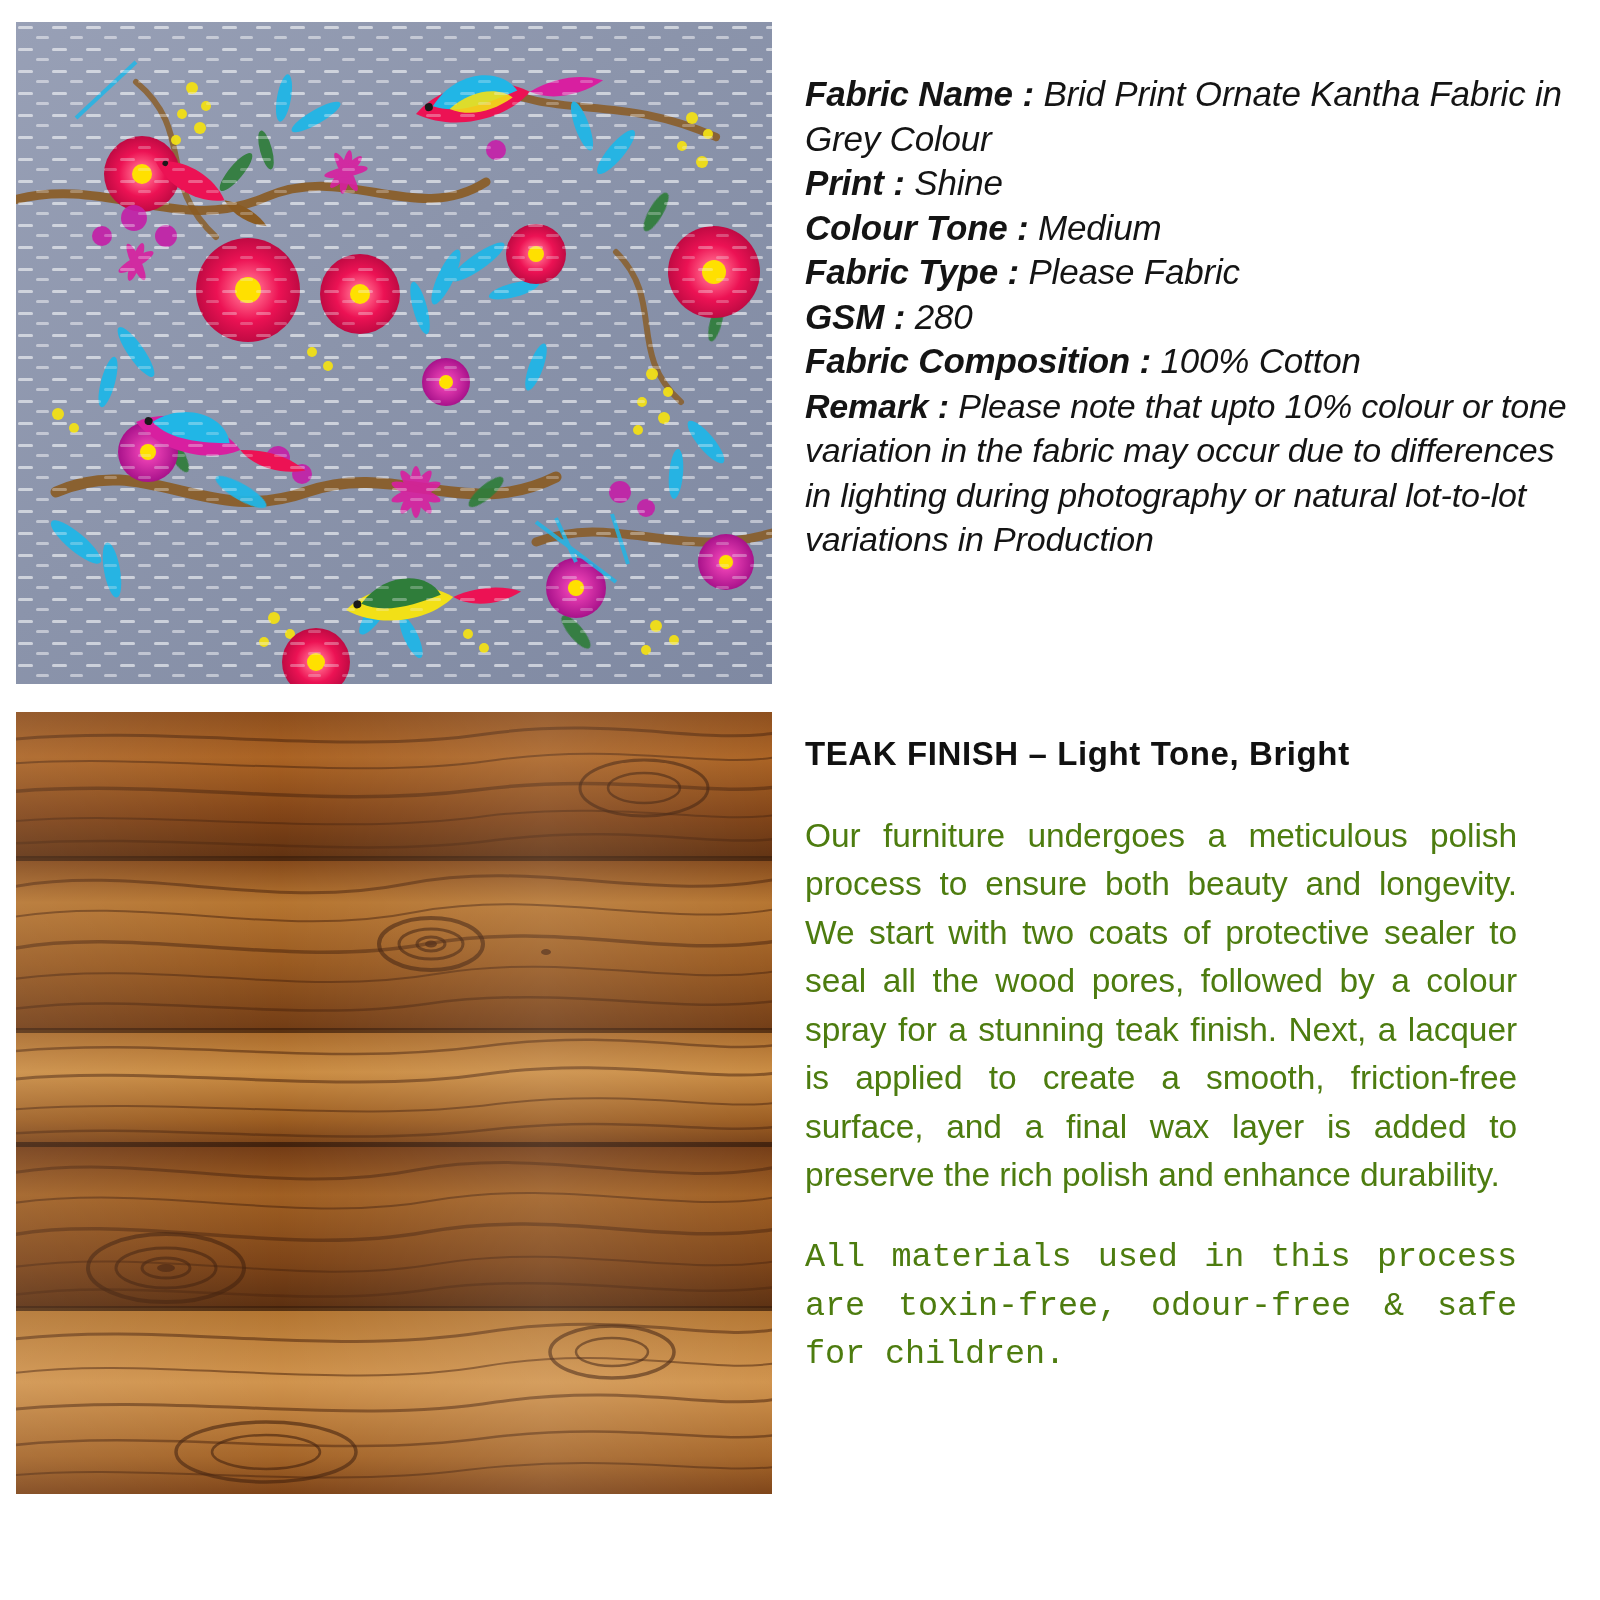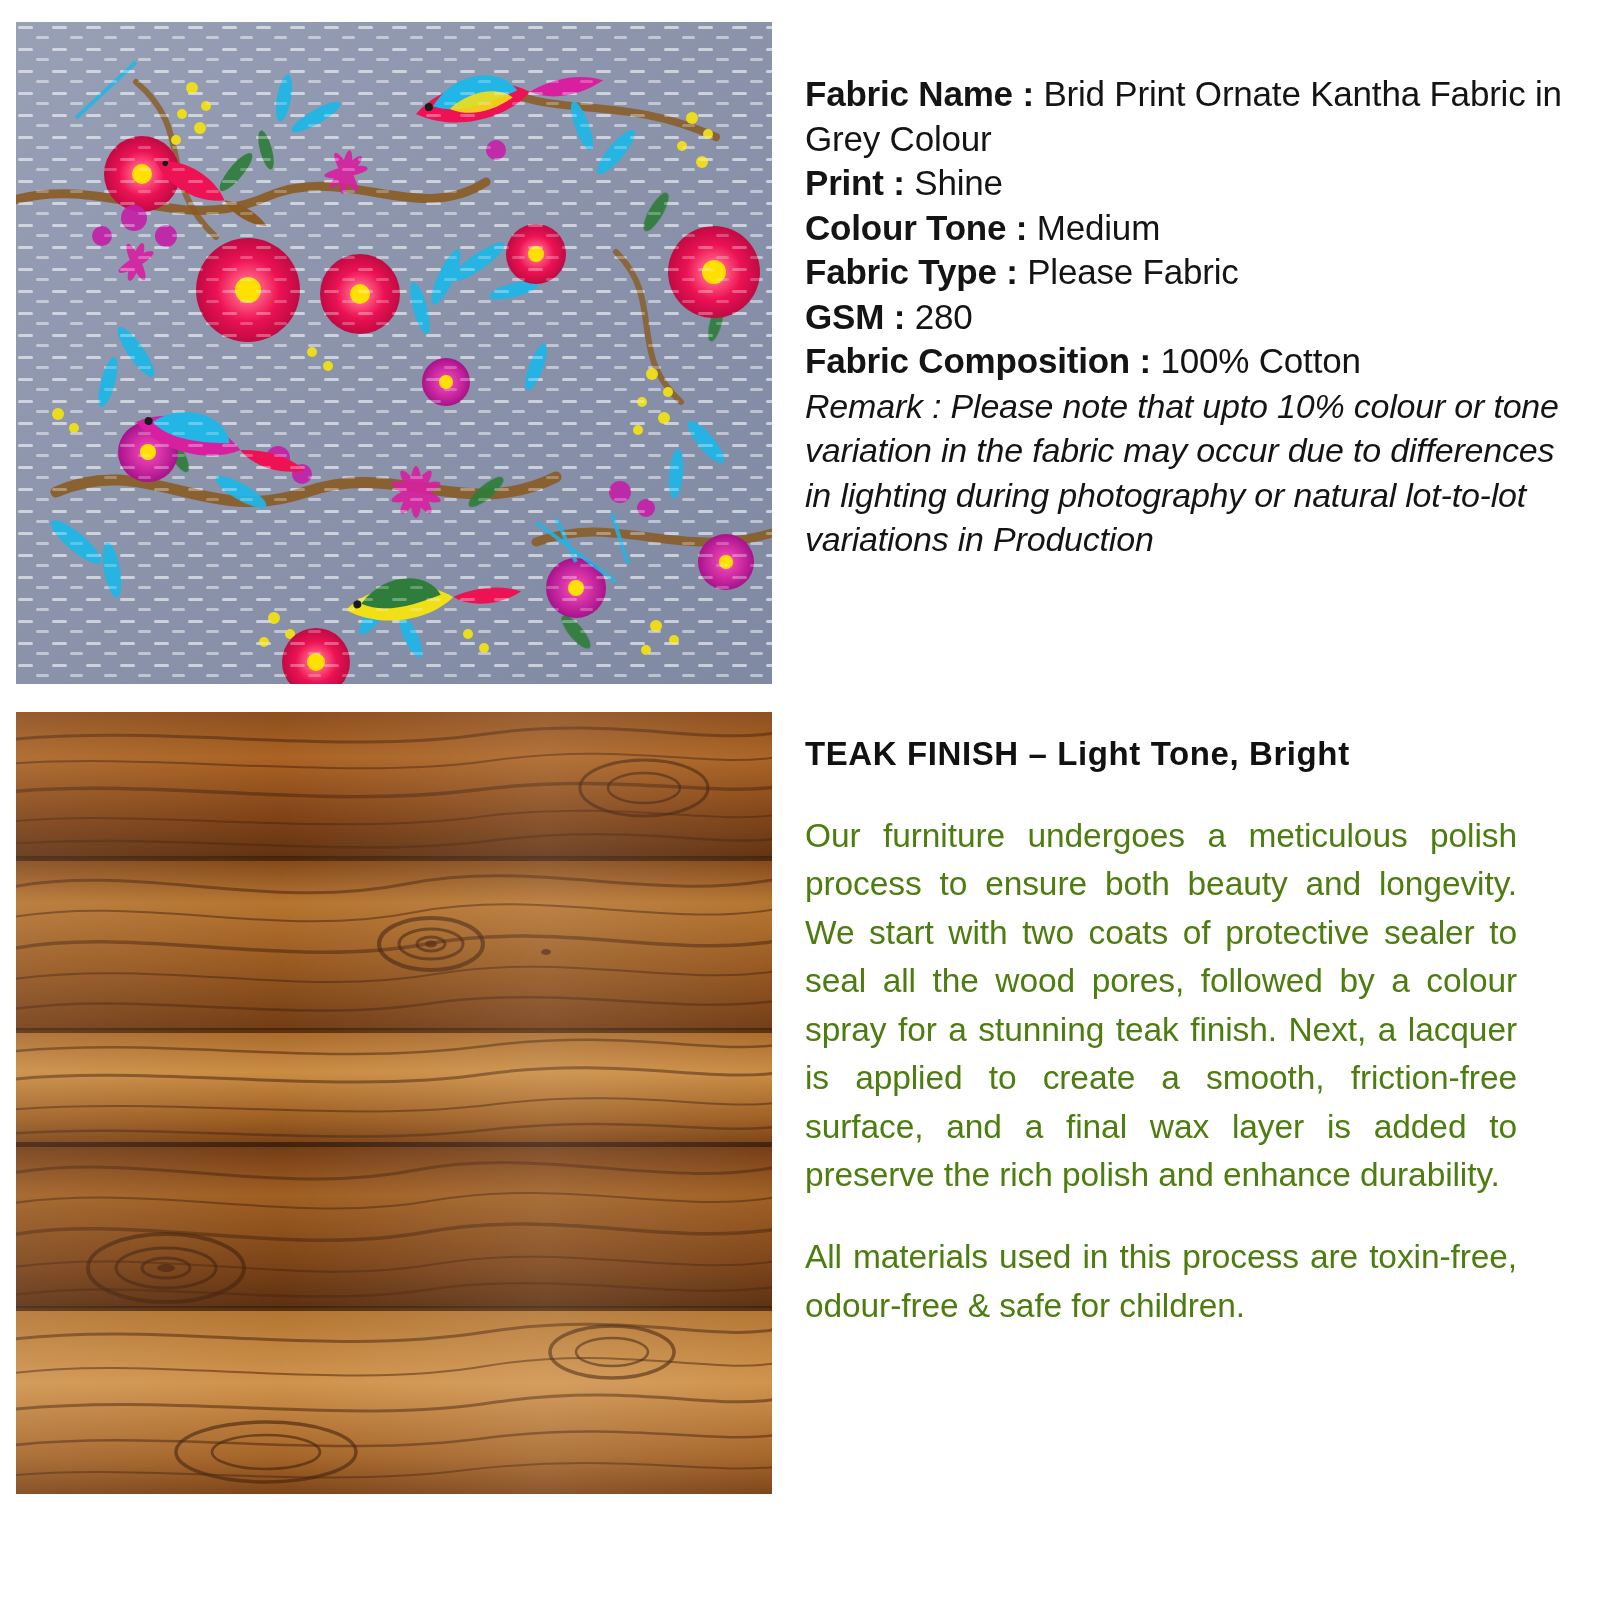--- a/index.html
+++ b/index.html
@@ -40,33 +40,34 @@
     position: absolute;
     left: 805px;
     top: 72px;
     width: 770px;
   }
   .spec-line {
     font-size: 35px;
     line-height: 44.5px;
     color: #141414;
     letter-spacing: -0.2px;
+    font-style: italic;
   }
   .spec-line .k {
     font-weight: bold;
   }
   .spec-remark {
     font-size: 34px;
     line-height: 44.5px;
     font-style: italic;
     color: #141414;
     letter-spacing: -0.2px;
   }
   .spec-remark .k {
-    font-weight: normal;
+    font-weight: bold;
     font-style: italic;
     margin-top: 24px;
   }
 
   
   .wood-image {
     position: absolute;
     left: 16px;
     top: 712px;
     width: 756px;
@@ -101,20 +102,21 @@
   .finish-para {
     font-size: 33.5px;
     line-height: 48.5px;
     text-align: justify;
     text-align-last: left;
     color: #4d7c0f;
     letter-spacing: -0.1px;
   }
   .finish-para + .finish-para {
     margin-top: 18px;
+    font-family: Liberation Mono, monospace;
   }
 </style>
 </head>
 <body>
 
 <div class="sheet">
 
   <div class="fabric-image">
     <svg class="fabric-canvas" viewBox="0 0 756 662" preserveAspectRatio="none">
       <defs>

